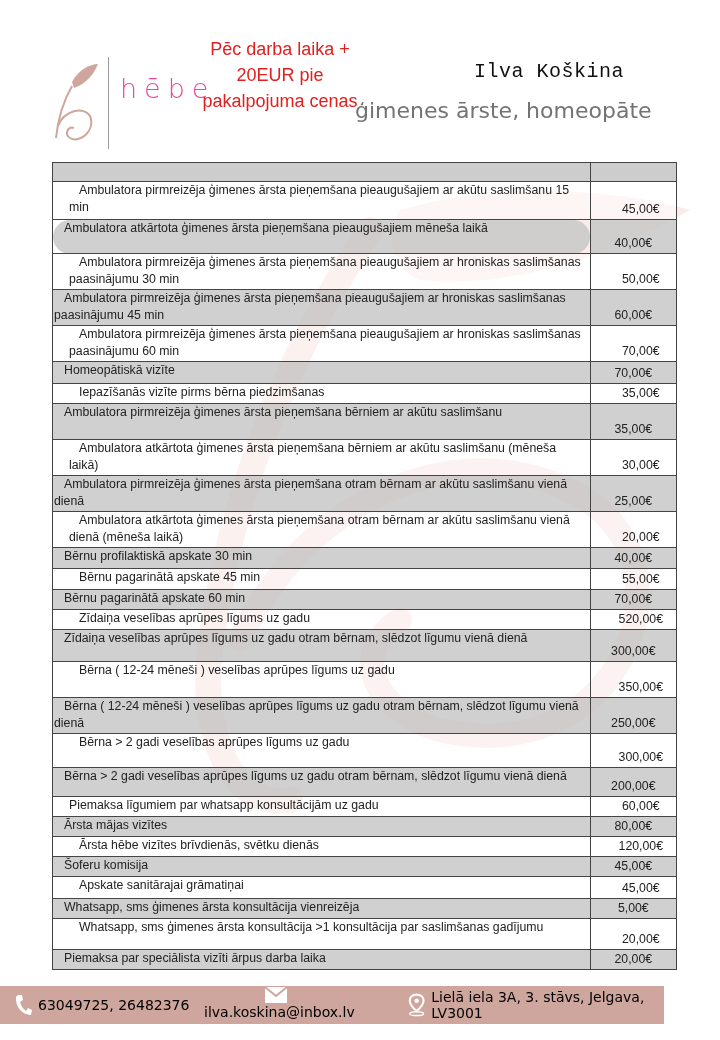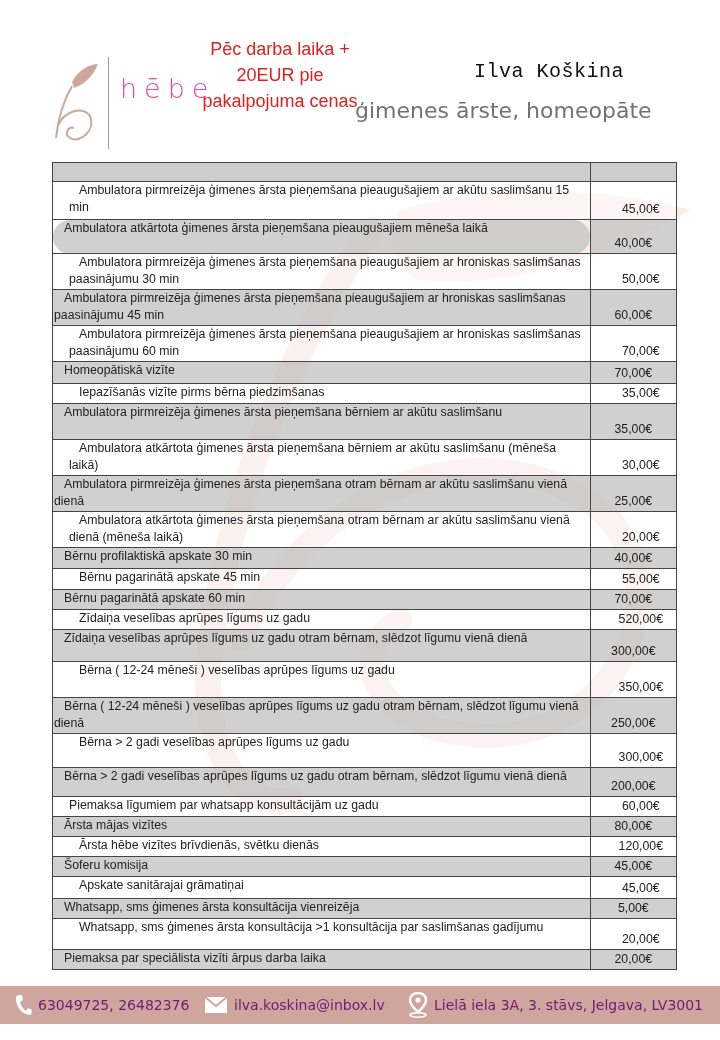--- a/index.html
+++ b/index.html
@@ -13,21 +13,21 @@
   .name { position:absolute; left:446px; top:60px; font-size:20px; color:#111; font-family:Liberation Mono, monospace; letter-spacing:0.5px;margin-left:28px; }
   .subtitle { position:absolute; left:355px; top:98px; font-size:22px; color:#737373; font-family:"DejaVu Sans", sans-serif; }
   table.prices { position:absolute; left:52px; top:162px; width:625px; border-collapse:collapse; z-index:1; font-family:"Liberation Sans", sans-serif; font-size:12.3px; color:#222; }
   table.prices td { border:1px solid #444; padding:0 1px; vertical-align:top; line-height:17px; }
   table.prices td.desc { width:550px; }
   table.prices td.desc.indent { text-indent:10px; }
   table.prices td.price { width:70px; text-align:center; vertical-align:bottom; padding-bottom:1px; }
   table.prices tr.gray td { background:rgba(200,200,200,0.85); }
   table.prices tr.white td { background:rgba(255,255,255,0.55);padding-left:16px; }
   table.prices tr.hdr td { height:17px; background:rgba(200,200,200,0.9); }
-  .footer { position:absolute; left:0; top:986px; width:720px; height:38px; background:#cfa69d; color:#701a75; z-index:2; display:flex; align-items:center; font-family:"DejaVu Sans", sans-serif; font-size:14px; }
+  .footer { position:absolute; left:0; top:986px; width:664px; height:38px; background:#cfa69d; color:#000000; z-index:2; display:flex; align-items:center; font-family:"DejaVu Sans", sans-serif; font-size:14px; }
   .f-item { display:flex; align-items:center; position:absolute; top:0; height:38px; }
   .f-item svg { margin-right:6px; }
 </style>
 </head>
 <body>
 
 <svg class="watermark" viewBox="0 0 520 660">
   <path d="M230 40 C 330 10, 450 20, 520 40 C 450 80, 350 120, 250 110 C 220 100, 215 60, 230 40 Z" fill="#f6dcd6" opacity="0.55"></path>
   <path d="M200 60 C 120 180, 60 320, 40 480 C 30 560, 60 640, 120 630" fill="none" stroke="#ecc8c0" stroke-width="26" opacity="0.55" stroke-linecap="round"></path>
   <path d="M70 470 C 150 300, 330 260, 430 340 C 520 420, 440 600, 270 560 C 200 540, 180 480, 230 450" fill="none" stroke="#ecc8c0" stroke-width="24" opacity="0.5" stroke-linecap="round"></path>
@@ -170,21 +170,21 @@
     </tbody>
 </table>
 
 <div class="footer">
   <div class="f-item" style="left:14px;">
     <svg width="18" height="22" viewBox="0 0 18 22">
       <path d="M4 1 L8 1 L9 6 L6 8 C 7 12, 9 15, 12 17 L14 14 L18 16 L17 21 C 8 21, 1 12, 2 3 Z" fill="#ffffff"></path>
     </svg>
     <span>63049725, 26482376</span>
   </div>
-  <div class="f-item" style="left:204px;">
+  <div class="f-item" style="left:204px;flex-direction:column;">
     <svg width="24" height="18" viewBox="0 0 24 18">
       <rect x="1" y="1" width="22" height="16" fill="#ffffff"></rect>
       <path d="M1 1 L12 10 L23 1" fill="none" stroke="#cfa69d" stroke-width="2"></path>
     </svg>
     <span>ilva.koskina@inbox.lv</span>
   </div>
   <div class="f-item" style="left:408px;">
     <svg width="20" height="26" viewBox="0 0 20 26">
       <path d="M10 1 C 4 1, 2 5, 2 8 C 2 13, 10 20, 10 20 C 10 20, 18 13, 18 8 C 18 5, 16 1, 10 1 Z" fill="none" stroke="#ffffff" stroke-width="2.4"></path>
       <circle cx="10" cy="8" r="2.6" fill="#ffffff"></circle>

